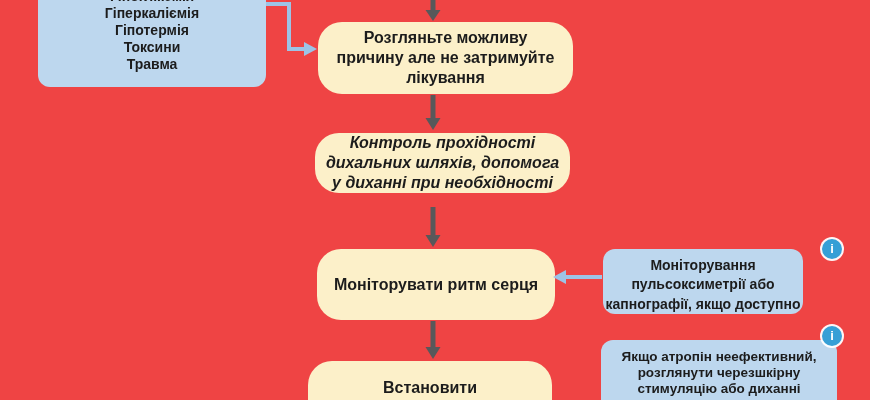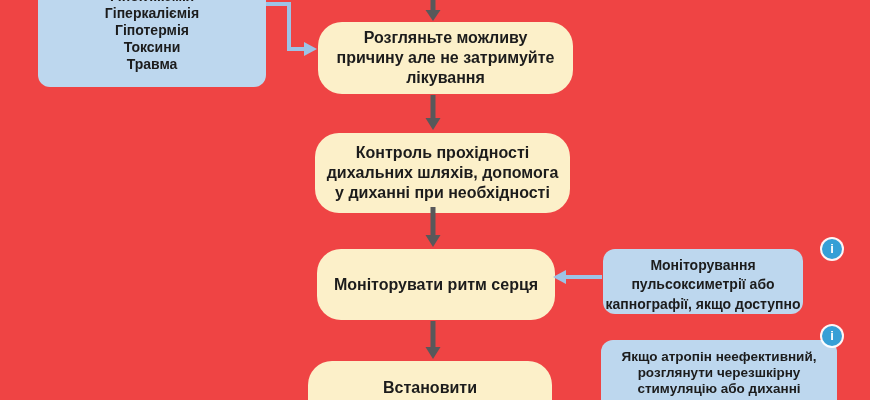--- a/index.html
+++ b/index.html
@@ -8,21 +8,21 @@
     font-family:"Liberation Sans",sans-serif;font-weight:bold;color:#1c1c1c;
   }
   .box{position:absolute;box-sizing:border-box;text-align:center;
        display:flex;flex-direction:column;}
   .yellow{background:#FCF0C9;border-radius:24px;font-size:16px;line-height:20px;
           justify-content:center;}
   .blue{background:#BDD7EE;border-radius:12px;}
   #causes-box{left:38px;top:-40px;width:228px;height:127px;
               font-size:14px;line-height:17px;padding-top:28px;justify-content:flex-start;}
   #step-consider{left:318px;top:22px;width:255px;height:72px;}
-  #step-airway{left:315px;top:133px;width:255px;height:80px;}
+  #step-airway{left:315px;top:133px;width:255px;height:60px;font-style:italic;}
   #step-monitor{left:310px;top:249px;width:238px;height:71px;margin-left:7px;}
   #step-establish{left:308px;top:361px;width:244px;height:80px;
                   justify-content:flex-start;padding-top:17px;}
   #note-monitoring{left:603px;top:249px;width:200px;height:65px;
                    font-size:14px;line-height:19.5px;justify-content:flex-end;padding-top:1px;}
   #note-atropine{left:601px;top:340px;width:236px;height:75px;
                  font-size:13.5px;line-height:16px;justify-content:flex-start;padding-top:9px;}
   .info-icon{
     position:absolute;width:20px;height:20px;border-radius:50%;
     background:#369FD6;color:#ffffff;font-size:13px;line-height:20px;

